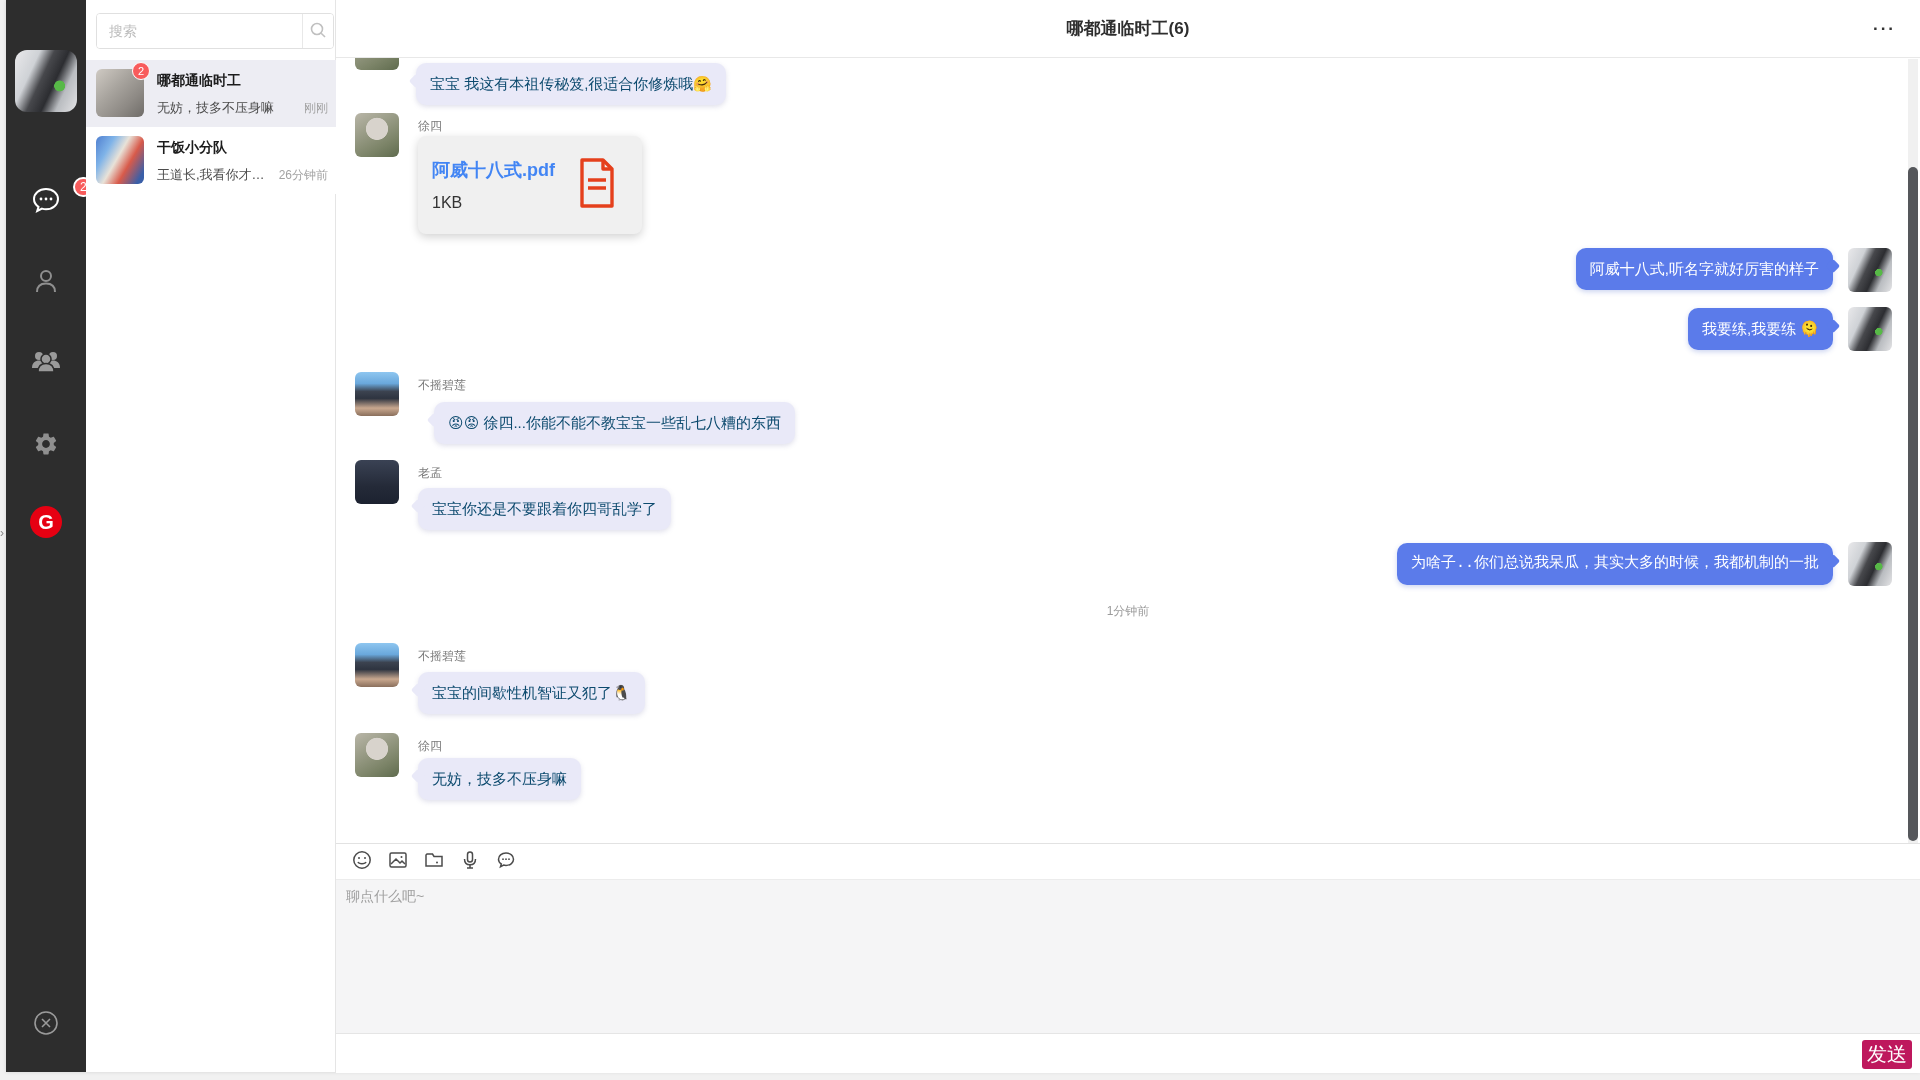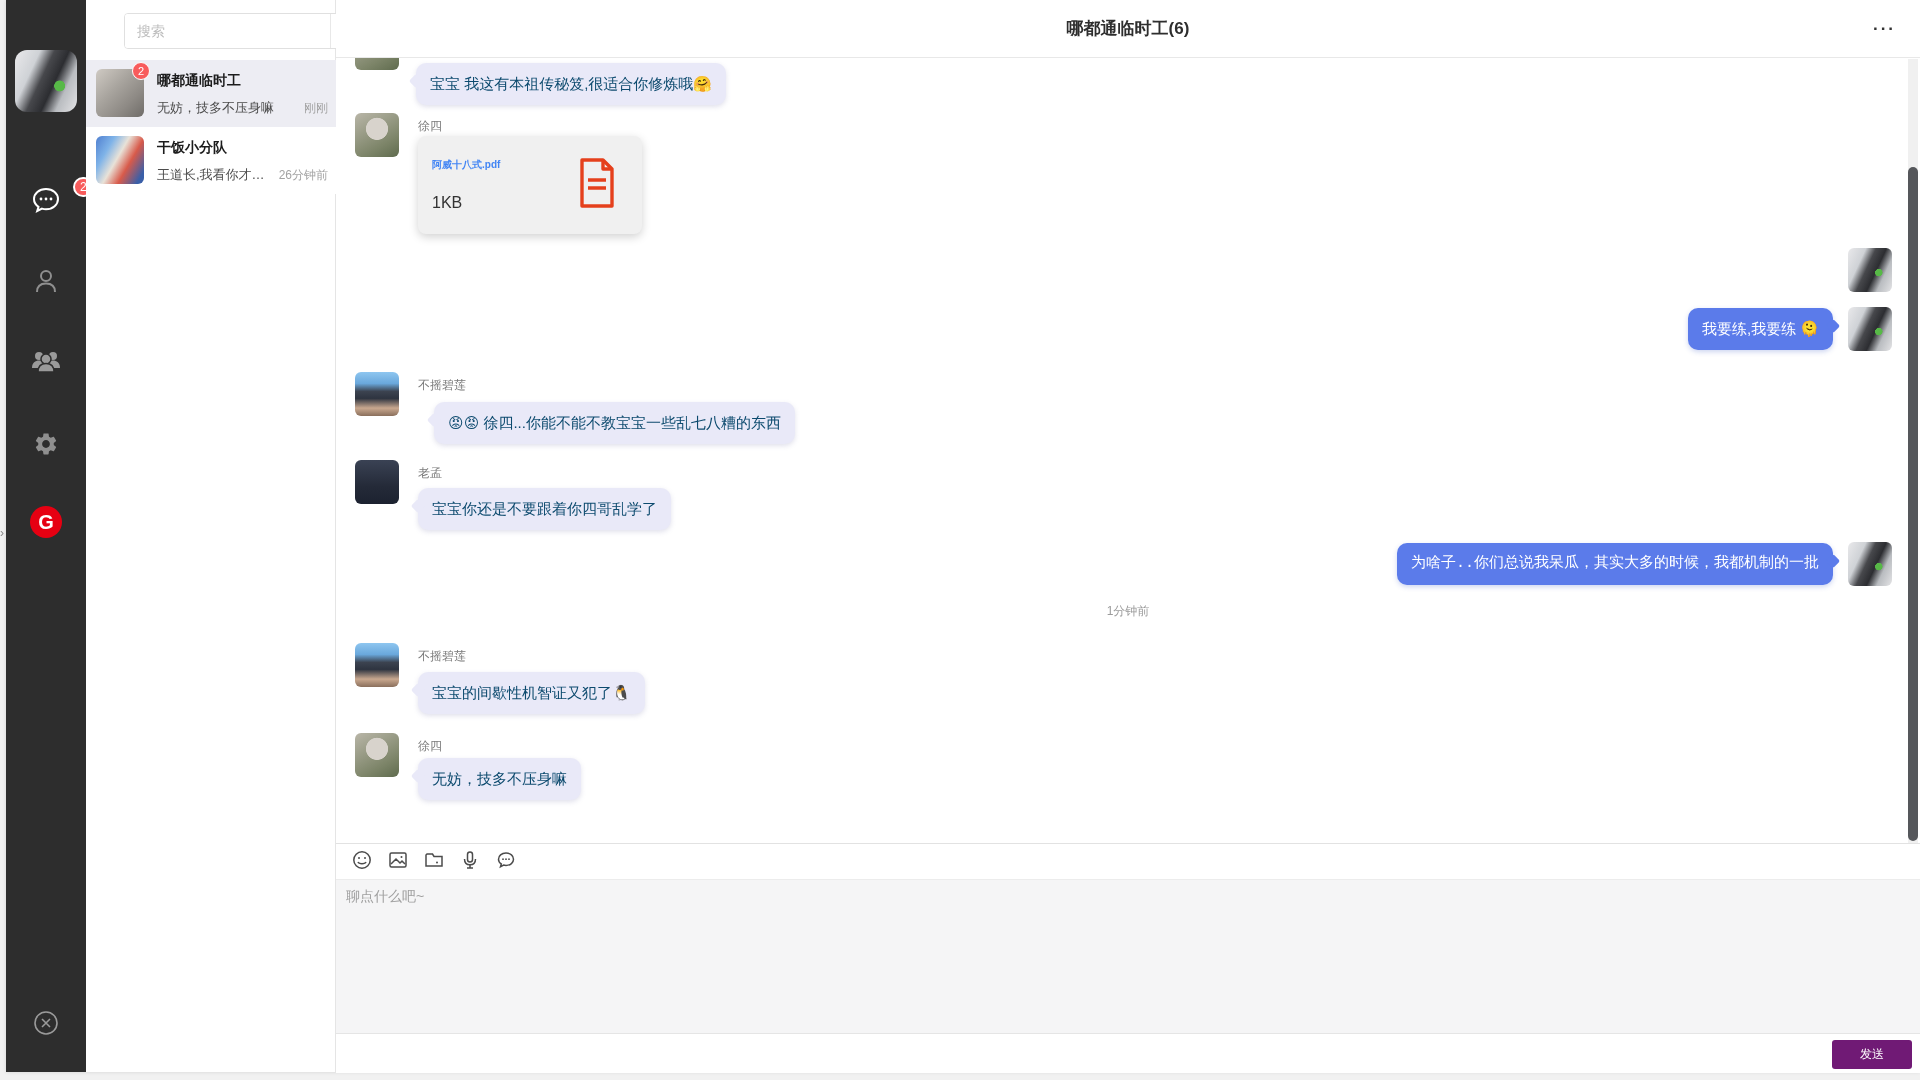--- a/index.html
+++ b/index.html
@@ -23,21 +23,21 @@
   .sb-chats    { top:180px; }
   .sb-contacts { top:261px; }
   .sb-groups   { top:341px; }
   .sb-settings { top:424px; }
   .sb-logo { position:absolute; left:24px; top:506px; width:32px; height:32px; border-radius:50%; background:#e60012;
     color:#fff; font-weight:bold; font-size:20px; line-height:32px; text-align:center; border:none; cursor:pointer; }
   .sb-close { position:absolute; left:27px; top:1010px; width:26px; height:26px; background:none; border:none; cursor:pointer; }
 
   
   .chatlist { position:absolute; left:80px; top:0; width:250px; height:100%; background:#fff; border-right:1px solid #e5e5e5; }
-  .search-row { position:absolute; left:10px; top:13px; width:238px; height:36px; border:1px solid #e0e0e0; border-radius:4px; display:flex; overflow:hidden; background:#fff;margin-left:28px; }
+  .search-row { position:absolute; left:10px; top:13px; width:238px; height:36px; border:1px solid #e0e0e0; border-radius:4px; display:flex; overflow:hidden; background:#fff; }
   .search-input { flex:1; border:none; outline:none; padding:0 12px; font-size:14px; color:#333; font-family:inherit; }
   .search-input::placeholder { color:#bdbdbd; }
   .search-btn { width:56px; border:none; border-left:1px solid #e8e8e8; background:#fff; display:flex; align-items:center; justify-content:center; cursor:pointer; }
 
   .chat-item { position:absolute; left:0; width:250px; height:67px; cursor:pointer; background:#fff; }
   .chat-item.selected { background:#ededf3; }
   .ci-avatar { position:absolute; left:10px; top:9px; width:48px; height:48px; border-radius:6px; }
   .av-group1 { background:linear-gradient(135deg,#cfcac3 0%,#a8a49e 40%,#8e8a85 70%,#6f6c68 100%); }
   .av-group2 { background:linear-gradient(120deg,#4f7fd0 0%,#7fb3e8 25%,#e8e2d8 45%,#d85a4a 65%,#3a5fa8 90%); }
   .ci-badge { position:absolute; left:46px; top:2px; min-width:18px; height:18px; border-radius:9px; background:#f85c5c; border:1px solid #fff;
@@ -61,38 +61,38 @@
       radial-gradient(circle at 70% 56%, #57b847 0 9%, transparent 10%),
       linear-gradient(115deg,#e9e9eb 0%,#cfd2d6 28%,#47484c 44%,#2c2d31 60%,#b9bcc0 76%,#e4e4e6 100%); }
   .msg-name { position:absolute; font-size:12px; color:#7a7a7a; }
   .bubble { position:absolute; max-width:720px; padding:11px 14px; border-radius:10px; font-size:15px; line-height:20px; }
   .bubble-left { background:#e9e9f8; color:#0c4a6e; box-shadow:0 2px 5px rgba(120,120,170,.22); }
   .bubble-left::before { content:""; position:absolute; left:-5px; top:13px; width:10px; height:10px; background:#e9e9f8; transform:rotate(45deg); border-radius:2px; }
   .bubble-right { background:#5b7bea; color:#fff; box-shadow:0 2px 5px rgba(60,90,200,.25); }
   .bubble-right::after { content:""; position:absolute; right:-5px; top:13px; width:10px; height:10px; background:#5b7bea; transform:rotate(45deg); border-radius:2px; }
 
   .file-card { position:absolute; width:224px; height:98px; background:#f0f0f0; border-radius:8px; box-shadow:0 3px 10px rgba(0,0,0,.18); cursor:pointer; }
-  .file-name { position:absolute; left:14px; top:22px; font-size:10px; font-weight:bold; color:#4285f4; }
+  .file-name { position:absolute; left:14px; top:22px; font-size:18px; font-weight:bold; color:#4285f4; }
   .file-size { position:absolute; left:14px; top:58px; font-size:16px; color:#333; }
   .file-icon { position:absolute; right:26px; top:22px; }
 
   .time-divider { position:absolute; left:0; width:100%; text-align:center; font-size:12px; color:#9b9b9b; }
 
   .scroll-track { position:absolute; right:2px; top:59px; width:10px; height:1007px; background:#f0f0f0; cursor:pointer; }
   .scroll-thumb { position:absolute; left:0; top:108px; width:10px; height:674px; background:#55575b; border-radius:5px; cursor:grab; }
 
   
   .composer { position:absolute; left:0; top:843px; width:100%; height:229px; border-top:1px solid #e2e2e2; background:#fff; }
   .toolbar { position:absolute; left:0; top:0; width:100%; height:35px; display:flex; align-items:center; padding-left:15px; gap:14px; }
   .tb-btn { width:22px; height:22px; background:none; border:none; display:flex; align-items:center; justify-content:center; cursor:pointer; }
   .input-area { position:absolute; left:0; top:35px; width:100%; height:154px; background:#f5f5f6; border-top:1px solid #ececec; }
   .input-area textarea { width:100%; height:100%; background:transparent; border:none; outline:none; resize:none; padding:8px 10px; font-size:14px; color:#333; font-family:inherit; }
   .input-area textarea::placeholder { color:#a0a0a0; }
   .send-row { position:absolute; left:0; top:189px; width:100%; height:40px; border-top:1px solid #e5e5e5; background:#fff; }
-  .send-btn { position:absolute; right:8px; top:6px; width:80px; height:29px; background:#701a75; border:none; border-radius:3px; color:#fff; font-size:12px; cursor:pointer; font-family:inherit; }
+  .send-btn { position:absolute; right:8px; top:6px; width:50px; height:29px; background:#be185d; border:none; border-radius:3px; color:#fff; font-size:20px; cursor:pointer; font-family:inherit; }
 </style>
 </head>
 <body>
 
 <span class="edge-arrow">›</span>
 
 <div class="app">
 
   <aside class="sidebar">
     <div class="sb-avatar"></div>
@@ -196,20 +196,21 @@
         <span class="file-size">1KB</span>
         <span class="file-icon">
           <svg width="38" height="50" viewBox="0 0 38 50" fill="none" stroke="#e5401c" stroke-width="3.4" stroke-linejoin="round">
             <path d="M4 2 L25 2 L34 11 L34 48 L4 48 Z"></path>
             <path d="M25 2 L25 11 L34 11"></path>
             <path d="M10 22 L28 22 M10 30 L28 30"></path>
           </svg>
         </span>
       </div>
 
+      <div class="bubble bubble-right" style="right:87px; top:190px;">阿威十八式,听名字就好厉害的样子</div>
       <div class="msg-avatar av-user" style="right:28px; top:190px;"></div>
 
       <div class="bubble bubble-right" style="right:87px; top:250px;">我要练,我要练 🫠</div>
       <div class="msg-avatar av-user" style="right:28px; top:249px;"></div>
 
       <div class="msg-avatar av-bulian" style="left:19px; top:314px;"></div>
       <span class="msg-name" style="left:82px; top:319px;">不摇碧莲</span>
       <div class="bubble bubble-left" style="left:98px; top:344px;">😡😡 徐四...你能不能不教宝宝一些乱七八糟的东西</div>
 
       <div class="msg-avatar av-laomeng" style="left:19px; top:402px;"></div>

